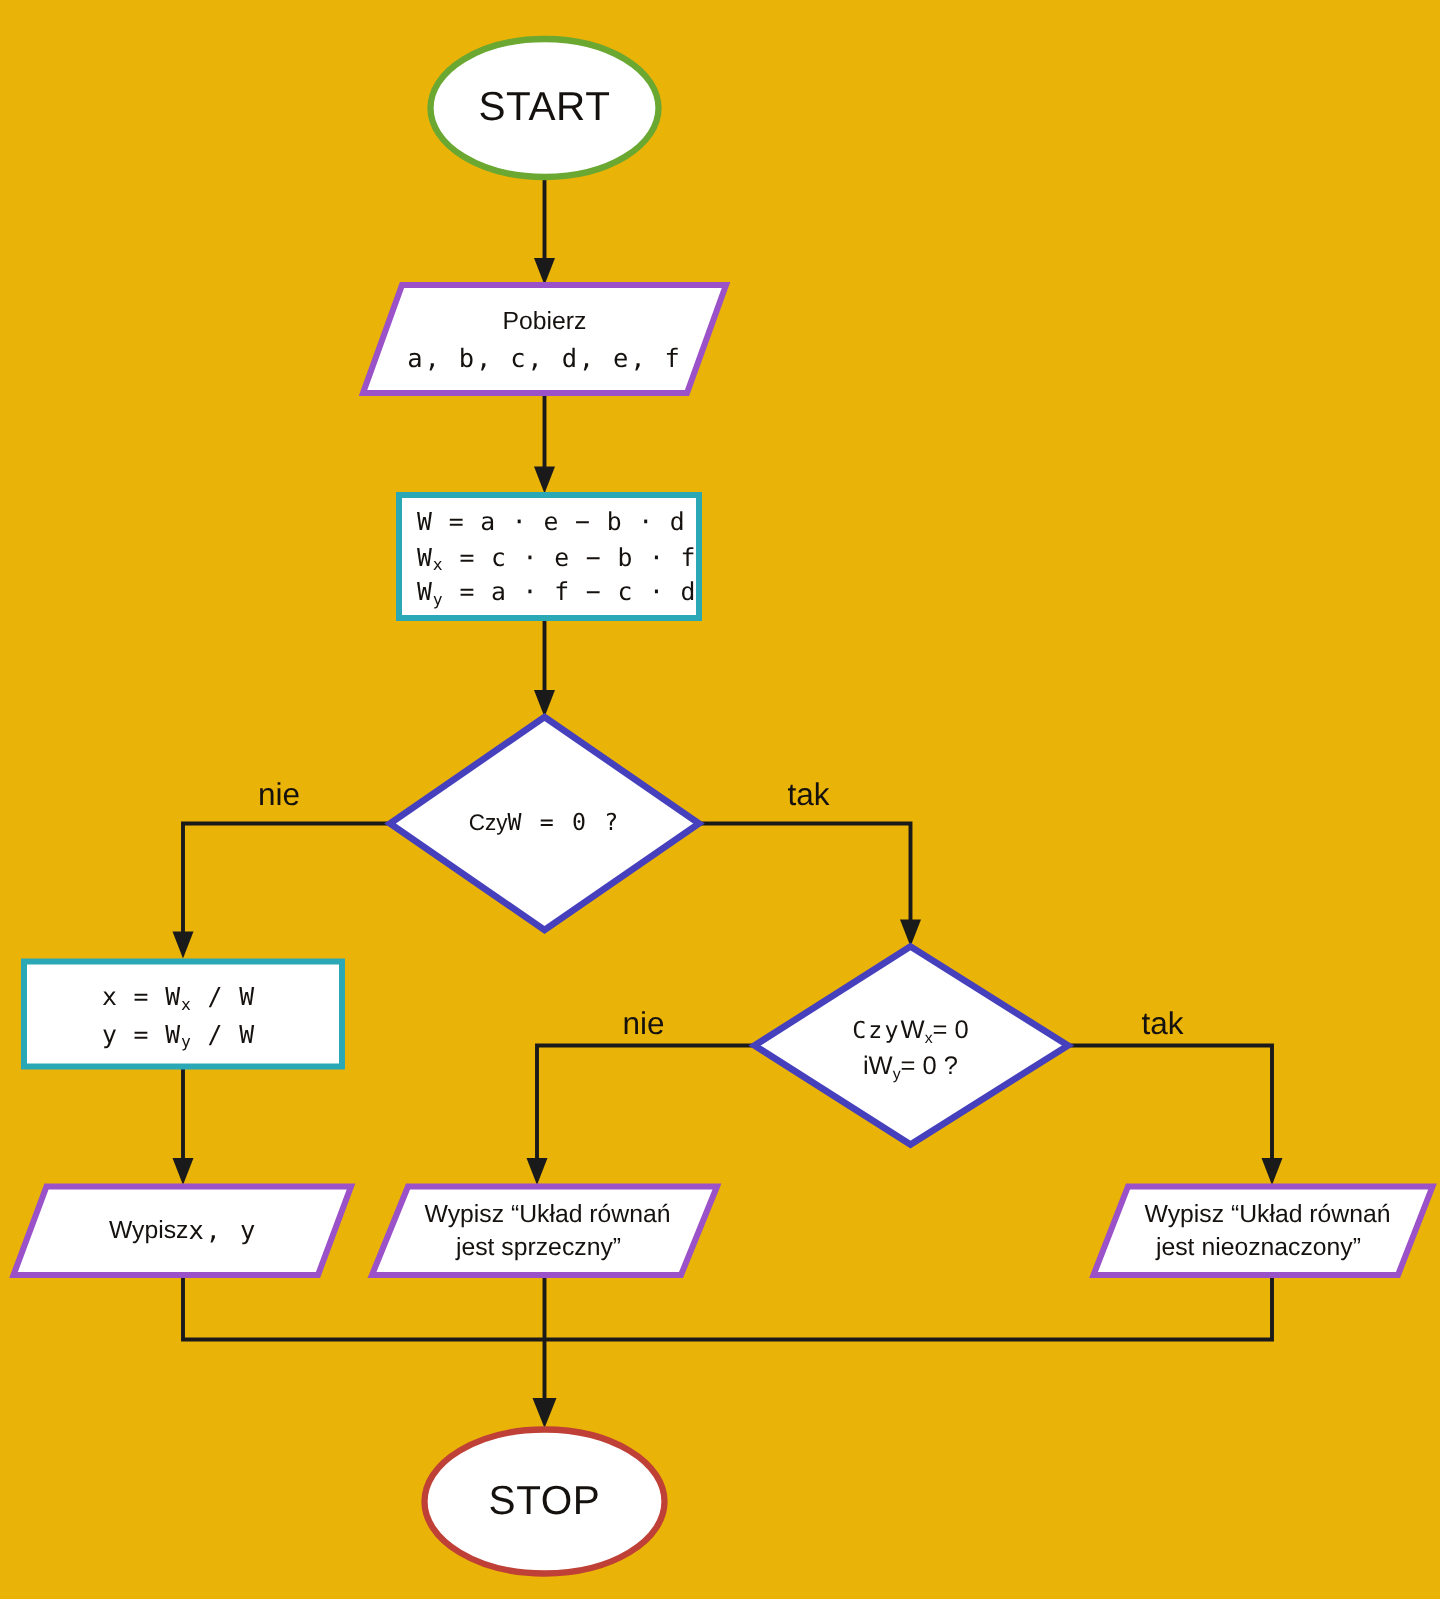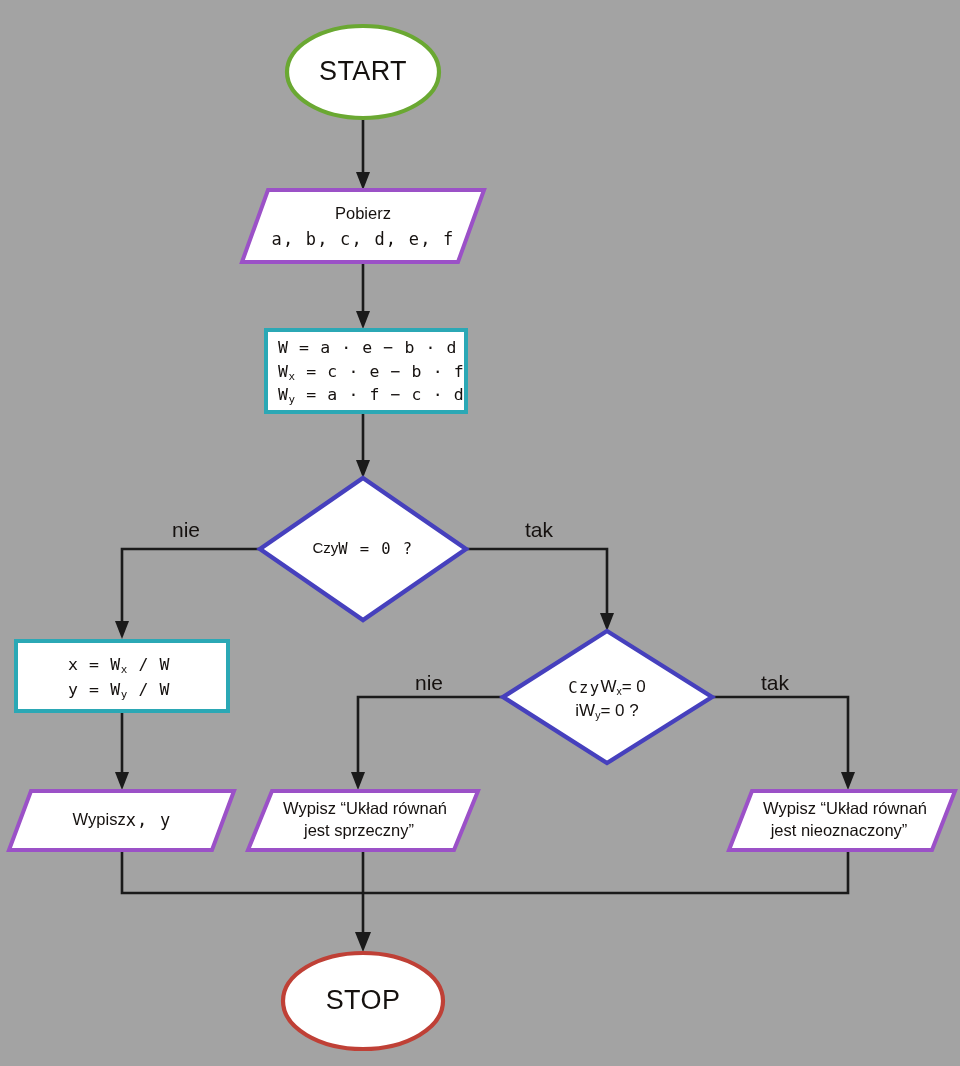--- a/index.html
+++ b/index.html
@@ -10,21 +10,21 @@
   body {
     width: 960px;
     height: 1066px;
     overflow: hidden;
     font-family: "Liberation Sans", sans-serif;
   }
   #flowchart-root {
     position: relative;
     width: 960px;
     height: 1066px;
-    background: #a3a3a3;
+    background: #eab308;
   }
   svg#flow-svg {
     display: block;
     width: 960px;
     height: 1066px;
   }
   .node-shape {
     fill: #ffffff;
   }
   .edge-line {

